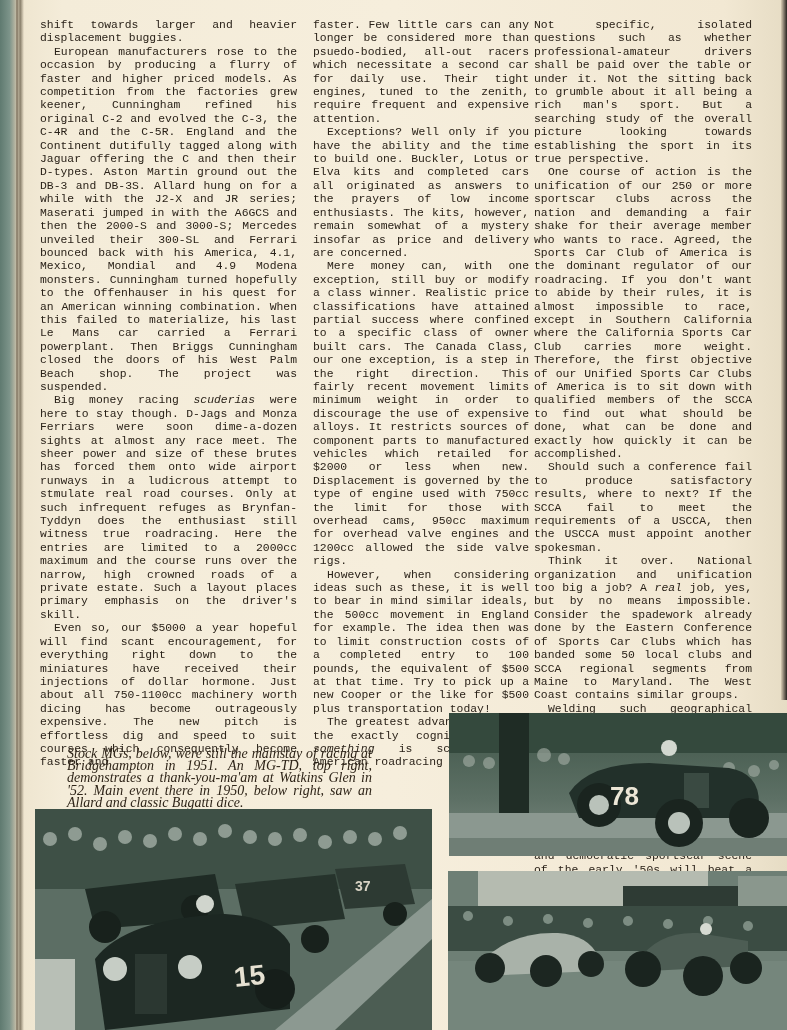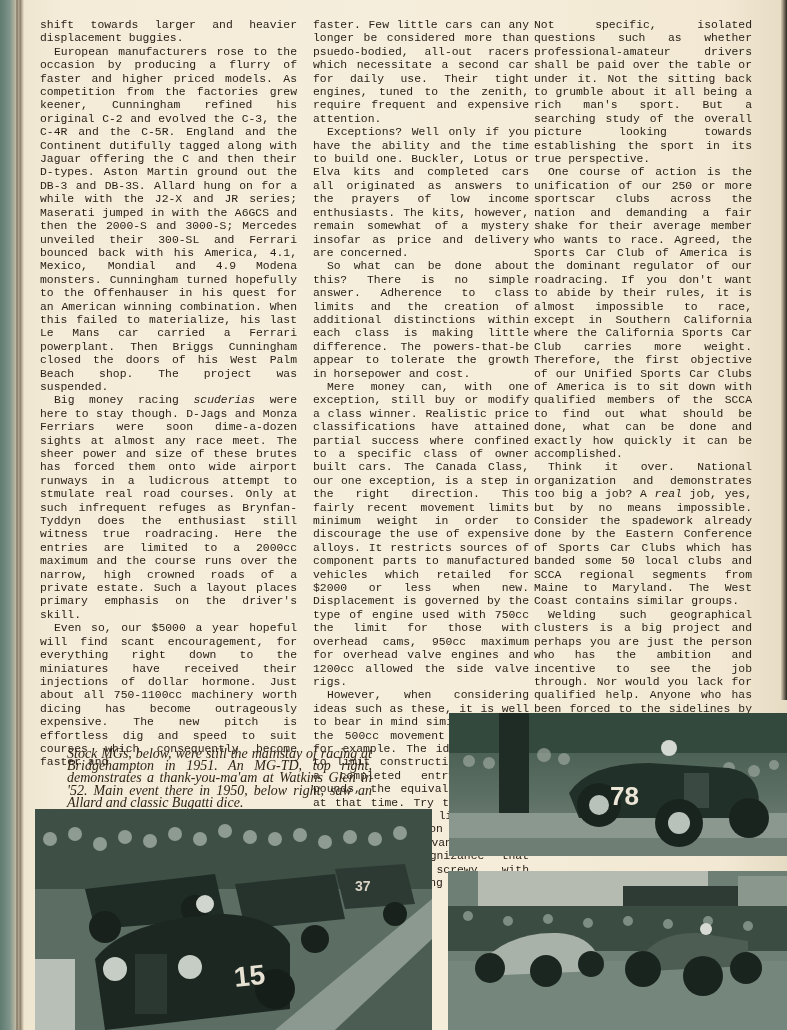--- a/index.html
+++ b/index.html
@@ -63,30 +63,30 @@
 <div class="column col1">
   <p class="noindent">shift towards larger and heavier displacement buggies.</p>
   <p>European manufacturers rose to the occasion by producing a flurry of faster and higher priced models. As competition from the factories grew keener, Cunningham refined his original C-2 and evolved the C-3, the C-4R and the C-5R. England and the Continent dutifully tagged along with Jaguar offering the C and then their D-types. Aston Martin ground out the DB-3 and DB-3S. Allard hung on for a while with the J2-X and JR series; Maserati jumped in with the A6GCS and then the 2000-S and 3000-S; Mercedes unveiled their 300-SL and Ferrari bounced back with his America, 4.1, Mexico, Mondial and 4.9 Modena monsters. Cunningham turned hopefully to the Offenhauser in his quest for an American winning combination. When this failed to materialize, his last Le Mans car carried a Ferrari powerplant. Then Briggs Cunningham closed the doors of his West Palm Beach shop. The project was suspended.</p>
   <p><span>Big money racing </span><em>scuderias</em><span> were here to stay though. D-Jags and Monza Ferriars were soon dime-a-dozen sights at almost any race meet. The sheer power and size of these brutes has forced them onto wide airport runways in a ludicrous attempt to stmulate real road courses. Only at such infrequent refuges as Brynfan-Tyddyn does the enthusiast still witness true roadracing. Here the entries are limited to a 2000cc maximum and the course runs over the narrow, high crowned roads of a private estate. Such a layout places primary emphasis on the driver's skill.</span></p>
   <p>Even so, our $5000 a year hopeful will find scant encouragement, for everything right down to the miniatures have received their injections of dollar hormone. Just about all 750-1100cc machinery worth dicing has become outrageously expensive. The new pitch is effortless dig and speed to suit courses which consequently become faster and</p>
 </div>
 
 <div class="column col2">
   <p class="noindent">faster. Few little cars can any longer be considered more than psuedo-bodied, all-out racers which necessitate a second car for daily use. Their tight engines, tuned to the zenith, require frequent and expensive attention.</p>
   <p>Exceptions? Well only if you have the ability and the time to build one. Buckler, Lotus or Elva kits and completed cars all originated as answers to the prayers of low income enthusiasts. The kits, however, remain somewhat of a mystery insofar as price and delivery are concerned.</p>
-  <p>So what can be done about this? There is no simple answer. Adherence to class limits and the creation of additional distinctions within each class is making little difference. The powers-that-be appear to tolerate the growth in horsepower and cost.</p>
   <p>Mere money can, with one exception, still buy or modify a class winner. Realistic price classifications have attained partial success where confined to a specific class of owner built cars. The Canada Class, our one exception, is a step in the right direction. This fairly recent movement limits minimum weight in order to discourage the use of expensive alloys. It restricts sources of component parts to manufactured vehicles which retailed for $2000 or less when new. Displacement is governed by the type of engine used with 750cc the limit for those with overhead cams, 950cc maximum for overhead valve engines and 1200cc allowed the side valve rigs.</p>
   <p>However, when considering ideas such as these, it is well to bear in mind similar ideals, the 500cc movement in England for example. The idea then was to limit construction costs of a completed entry to 100 pounds, the equivalent of $500 at that time. Try to pick up a new Cooper or the like for $500 plus transportation today!</p>
   <p><span>The greatest advance could be the exactly cognizance that </span><em>something</em><span> is screwy with American roadracing today.</span></p>
 </div>
 
 <div class="column col3">
   <p class="noindent">Not specific, isolated questions such as whether professional-amateur drivers shall be paid over the table or under it. Not the sitting back to grumble about it all being a rich man's sport. But a searching study of the overall picture looking towards establishing the sport in its true perspective.</p>
   <p>One course of action is the unification of our 250 or more sportscar clubs across the nation and demanding a fair shake for their average member who wants to race. Agreed, the Sports Car Club of America is the dominant regulator of our roadracing. If you don't want to abide by their rules, it is almost impossible to race, except in Southern California where the California Sports Car Club carries more weight. Therefore, the first objective of our Unified Sports Car Clubs of America is to sit down with qualified members of the SCCA to find out what should be done, what can be done and exactly how quickly it can be accomplished.</p>
-  <p><span>Think it over. National organization and demonstrates too big a job? A </span><em>real</em><span> job, yes, but by no means impossible. Consider the spadework already done by the Eastern Conference of Sports Car Clubs which has banded some 50 local clubs and SCCA regional segments from Maine to Maryland. The West Coast contains similar groups.</span></p>
+  <p>Should such a conference fail to produce satisfactory results, where to next? If the SCCA fail to meet the requirements of a USCCA, then the USCCA must appoint another spokesman.</p>
+  <p><span>Think it over. National organization and unification too big a job? A </span><em>real</em><span> job, yes, but by no means impossible. Consider the spadework already done by the Eastern Conference of Sports Car Clubs which has banded some 50 local clubs and SCCA regional segments from Maine to Maryland. The West Coast contains similar groups.</span></p>
   <p><span>Welding such geographical clusters is a big project and perhaps you are just the person who has the ambition and incentive to see the job through. Nor would you lack for qualified help. Anyone who has been forced to the sidelines by commercialized road racing and the thousands of fans who prefer the colorful, exciting and democratic sportscar scene of the early '50s will beat a path to your door.</span> <span class="end-mark"></span></p>
 </div>
 
 <div class="caption">Stock MGs, below, were still the mainstay of racing at Bridgehampton in 1951. An MG-TD, top right, demonstrates a thank-you-ma'am at Watkins Glen in '52. Main event there in 1950, below right, saw an Allard and classic Bugatti dice.</div>
 
 <div class="photo photo-top-right">
   <svg width="338" height="143" viewBox="0 0 338 143">
     <defs>
       <linearGradient id="trsky" x1="0" y1="0" x2="0" y2="1">
         <stop offset="0" stop-color="#3f5548"></stop>

